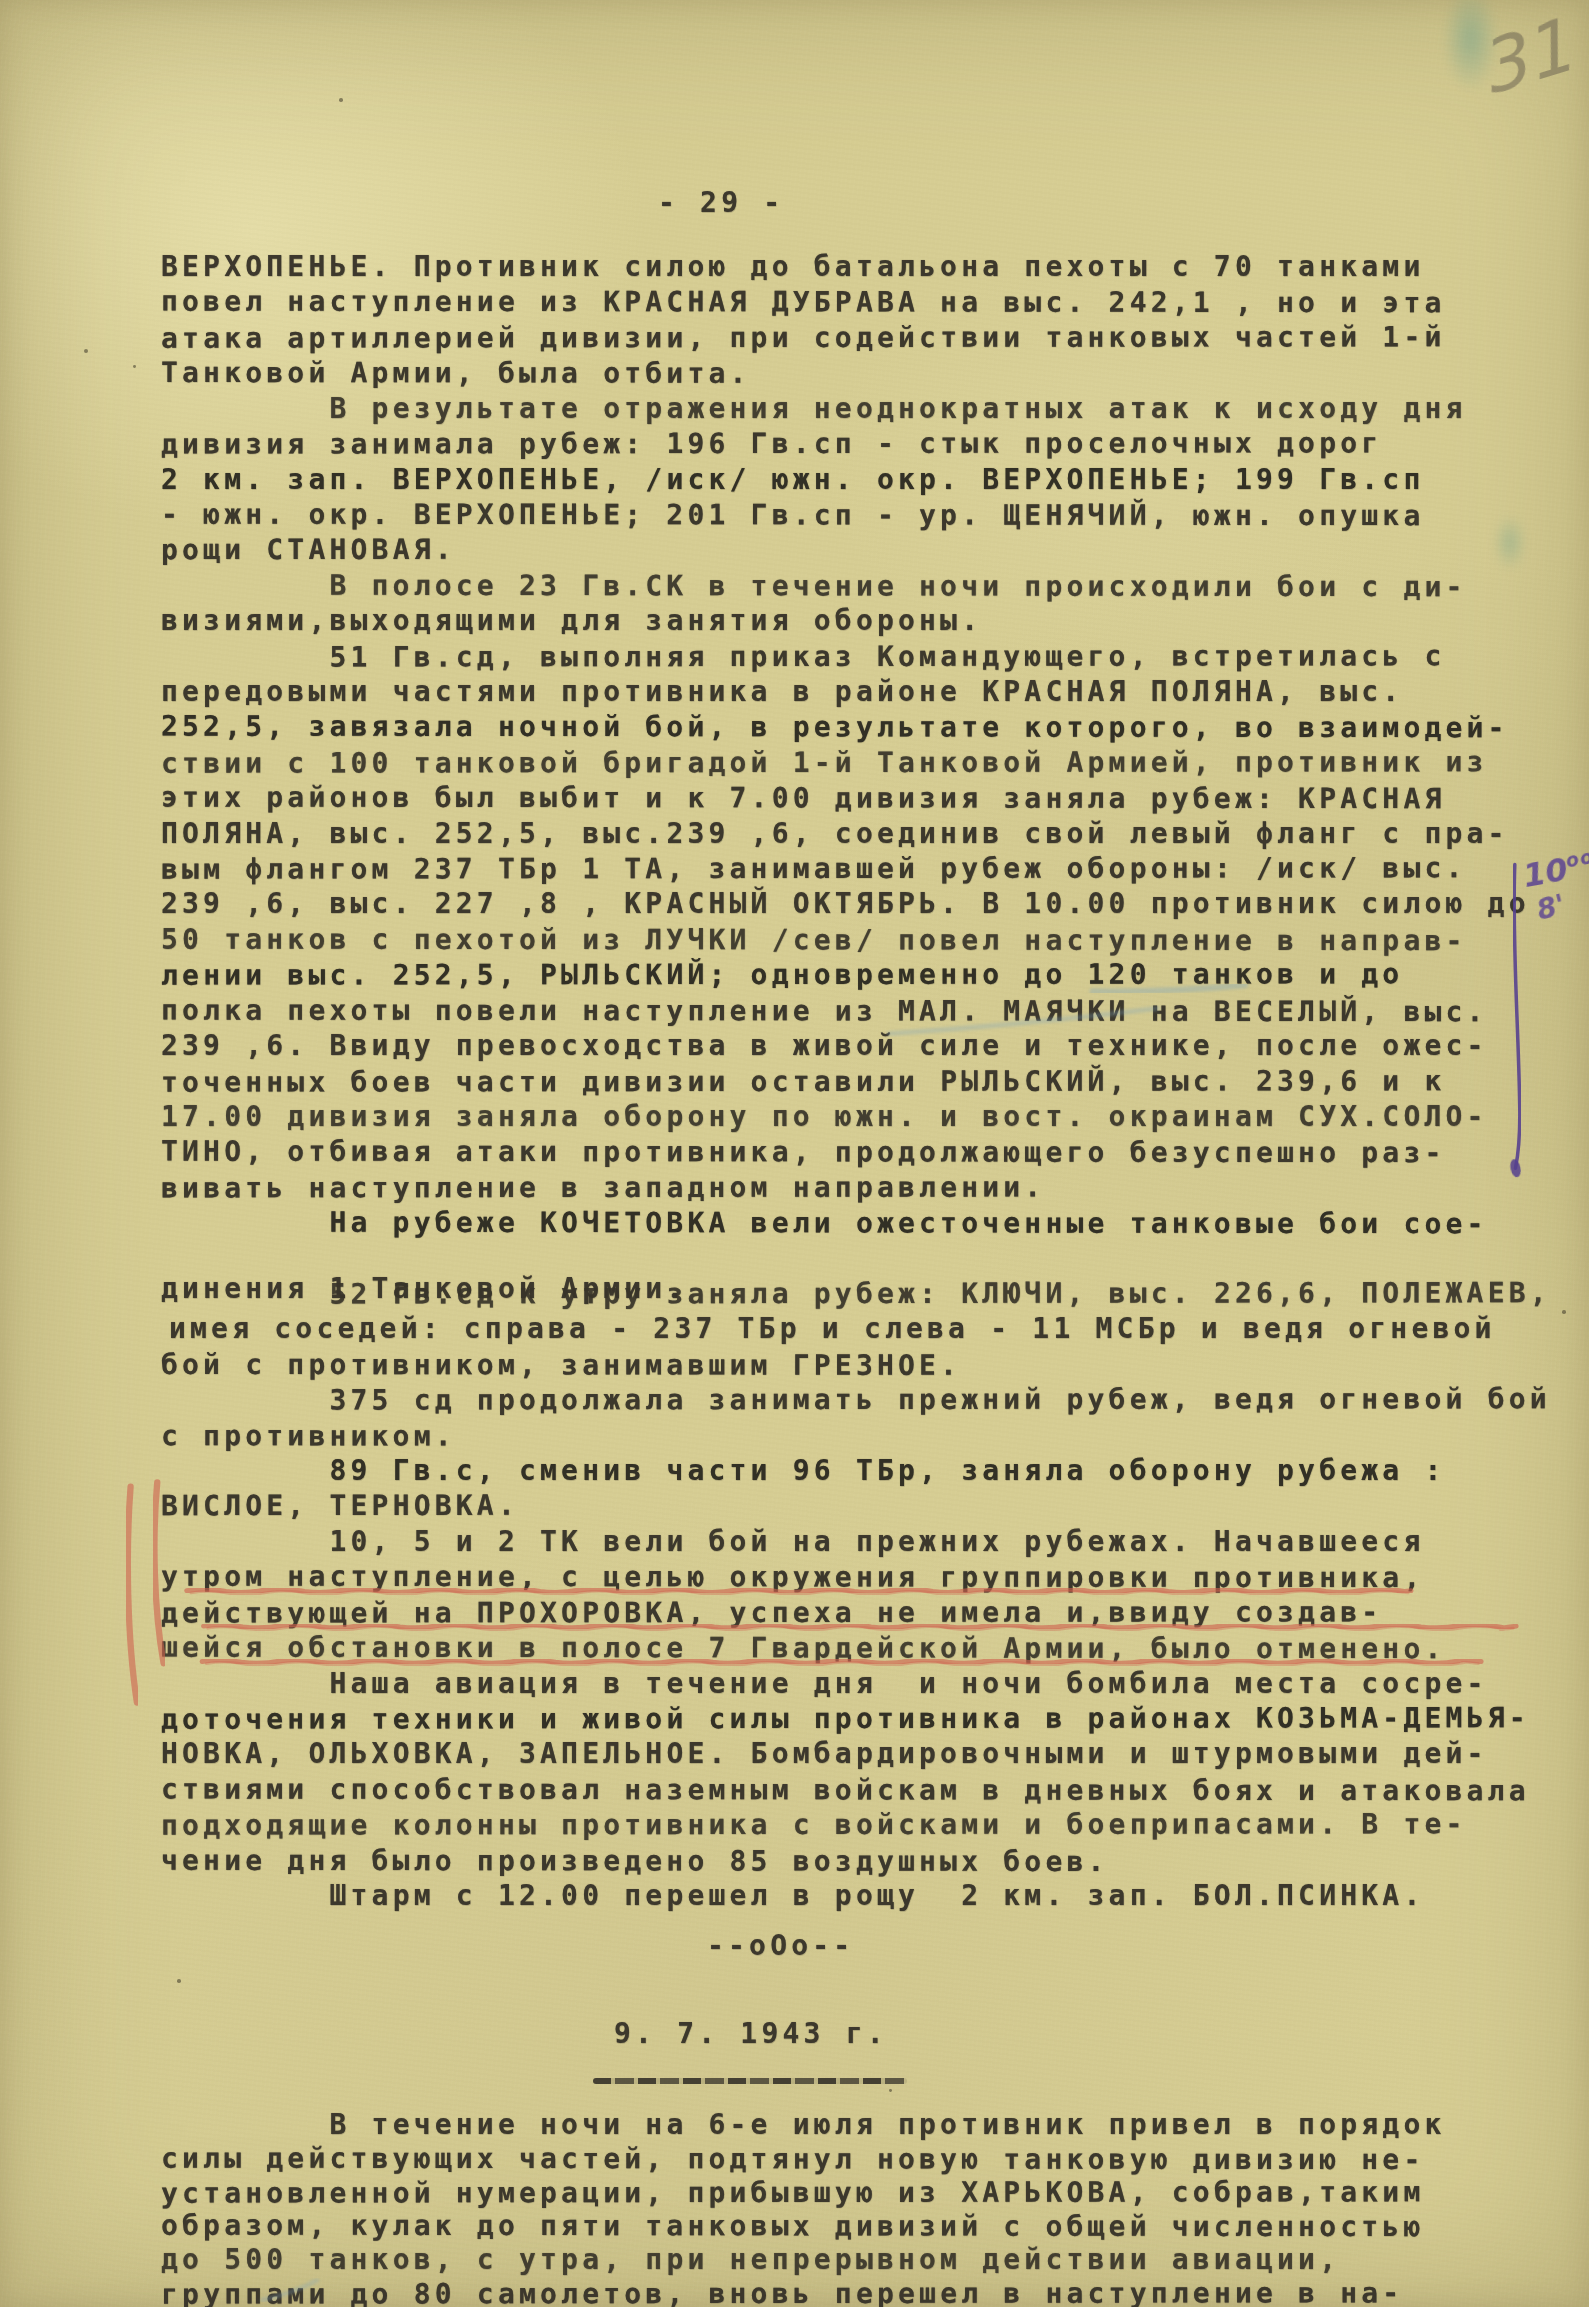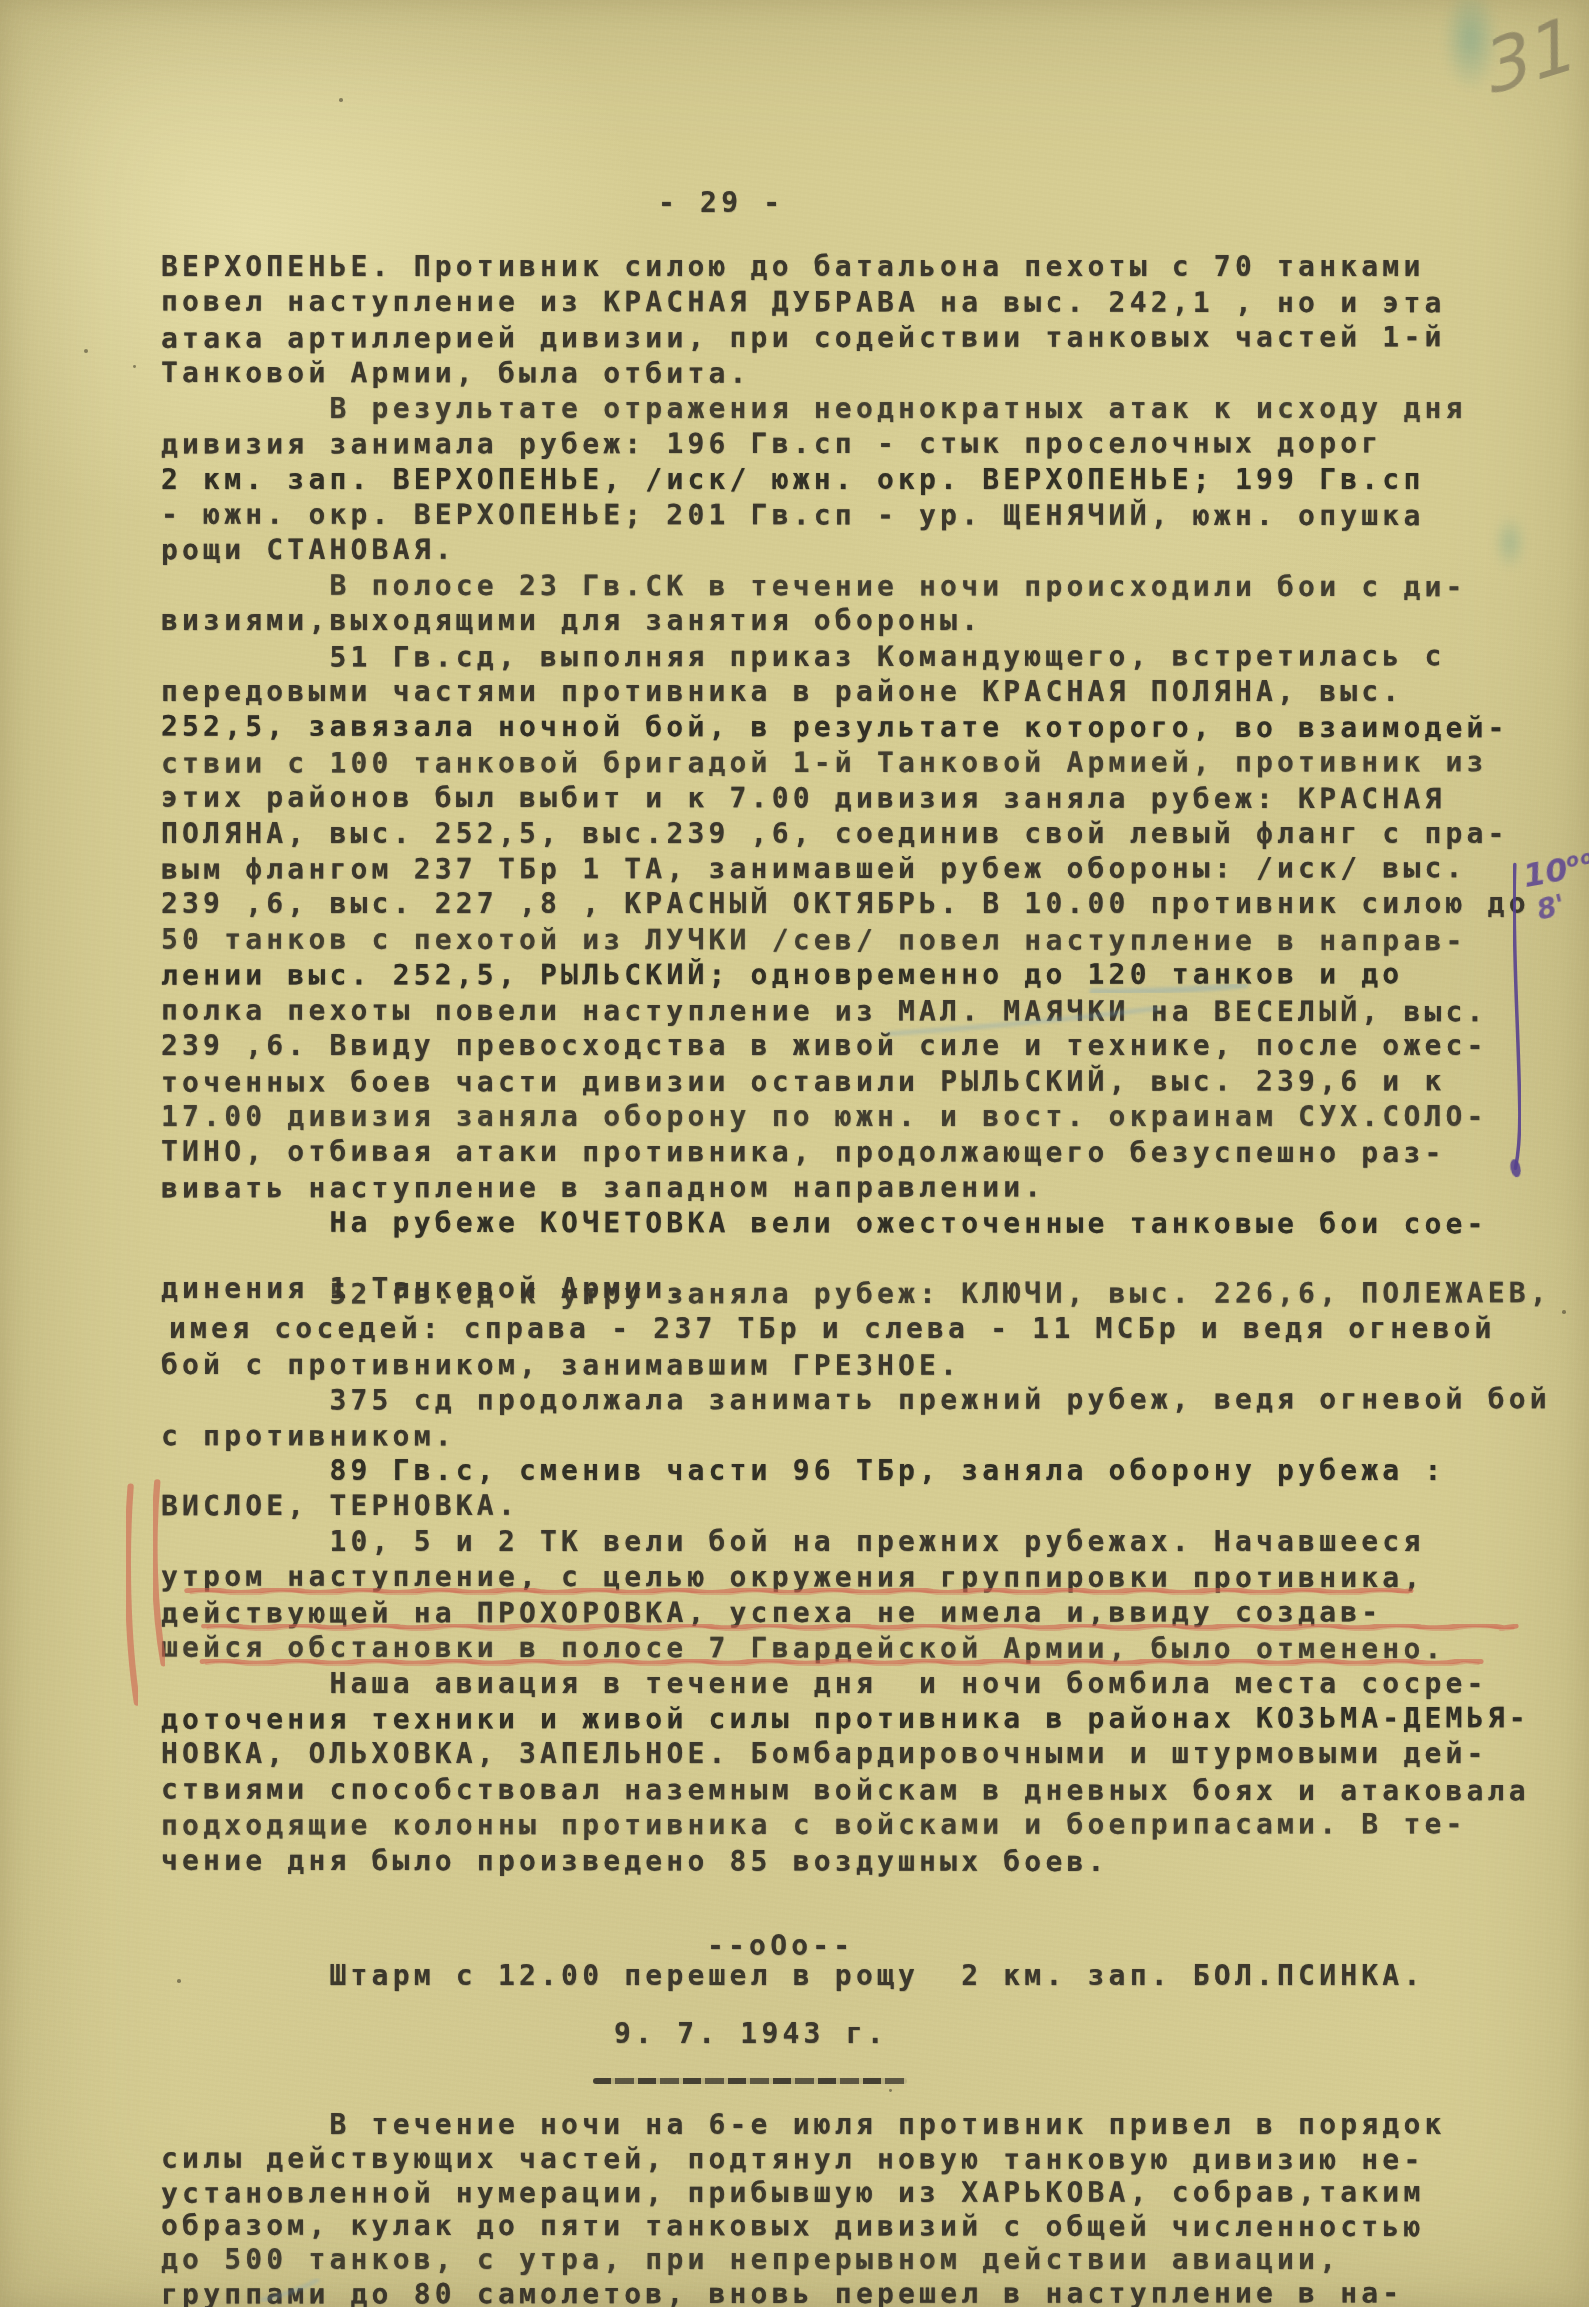--- a/index.html
+++ b/index.html
@@ -93,21 +93,21 @@
         <div class="tline" style="top: 1526px;">        10, 5 и 2 ТК вели бой на прежних рубежах. Начавшееся</div>
         <div class="tline" style="top: 1561px;">утром наступление, с целью окружения группировки противника,</div>
         <div class="tline" style="top: 1597px;">действующей на ПРОХОРОВКА, успеха не имела и,ввиду создав-</div>
         <div class="tline" style="top: 1632px;">шейся обстановки в полосе 7 Гвардейской Армии, было отменено.</div>
         <div class="tline" style="top: 1668px;">        Наша авиация в течение дня  и ночи бомбила места сосре-</div>
         <div class="tline" style="top: 1703px;">доточения техники и живой силы противника в районах КОЗЬМА-ДЕМЬЯ-</div>
         <div class="tline" style="top: 1738px;">НОВКА, ОЛЬХОВКА, ЗАПЕЛЬНОЕ. Бомбардировочными и штурмовыми дей-</div>
         <div class="tline" style="top: 1774px;">ствиями способствовал наземным войскам в дневных боях и атаковала</div>
         <div class="tline" style="top: 1809px;">подходящие колонны противника с войсками и боеприпасами. В те-</div>
         <div class="tline" style="top: 1845px;">чение дня было произведено 85 воздушных боев.</div>
-        <div class="tline" style="top: 1960px;">        Штарм с 12.00 перешел в рощу  2 км. зап. БОЛ.ПСИНКА.</div>
+        <div class="tline" style="top: 1880px;">        Штарм с 12.00 перешел в рощу  2 км. зап. БОЛ.ПСИНКА.</div>
       </div>
 
     <div class="tstatic" id="separator" style="left:707px;top:1930px;">--оОо--</div>
 
     <div class="tstatic" id="date-heading" style="left:614px;top:2018px;">9. 7. 1943 г.</div>
 
     <div class="dashrule" style="left:593px;top:2078px;width:314px;height:6.3px;
          background:repeating-linear-gradient(90deg, rgba(52,48,40,.9) 0 18px, rgba(52,48,40,.15) 18px 22px, rgba(52,48,40,.75) 22px 41px, rgba(52,48,40,.12) 41px 45px);"></div>
 
     <div id="part2">

